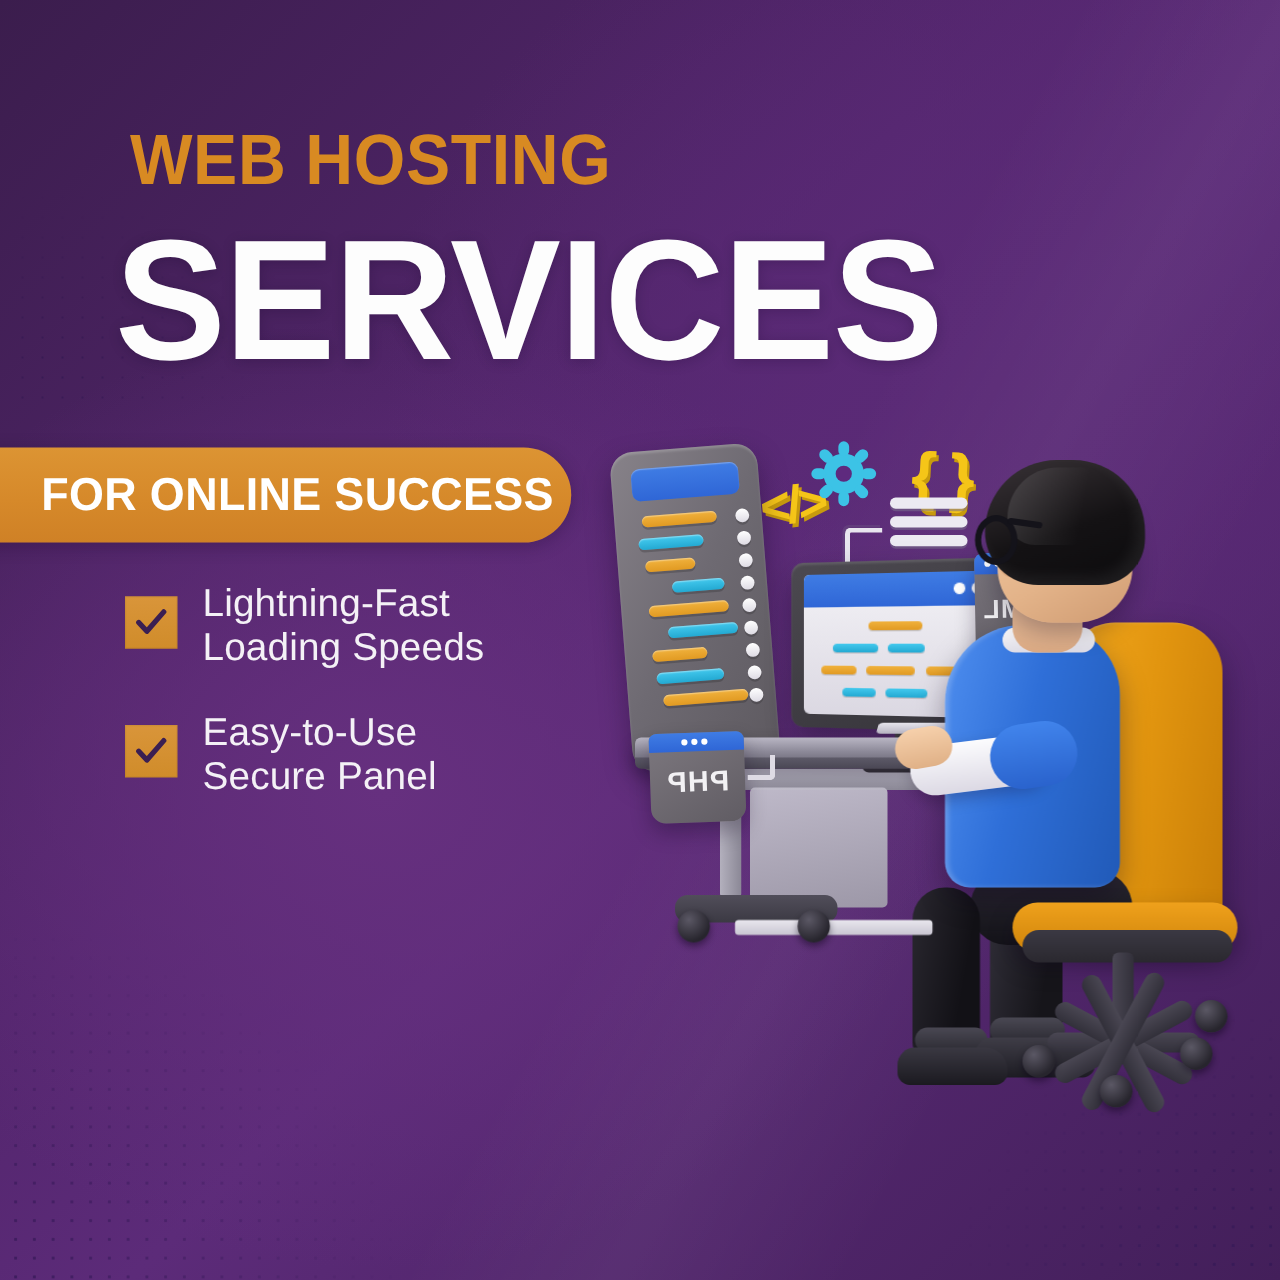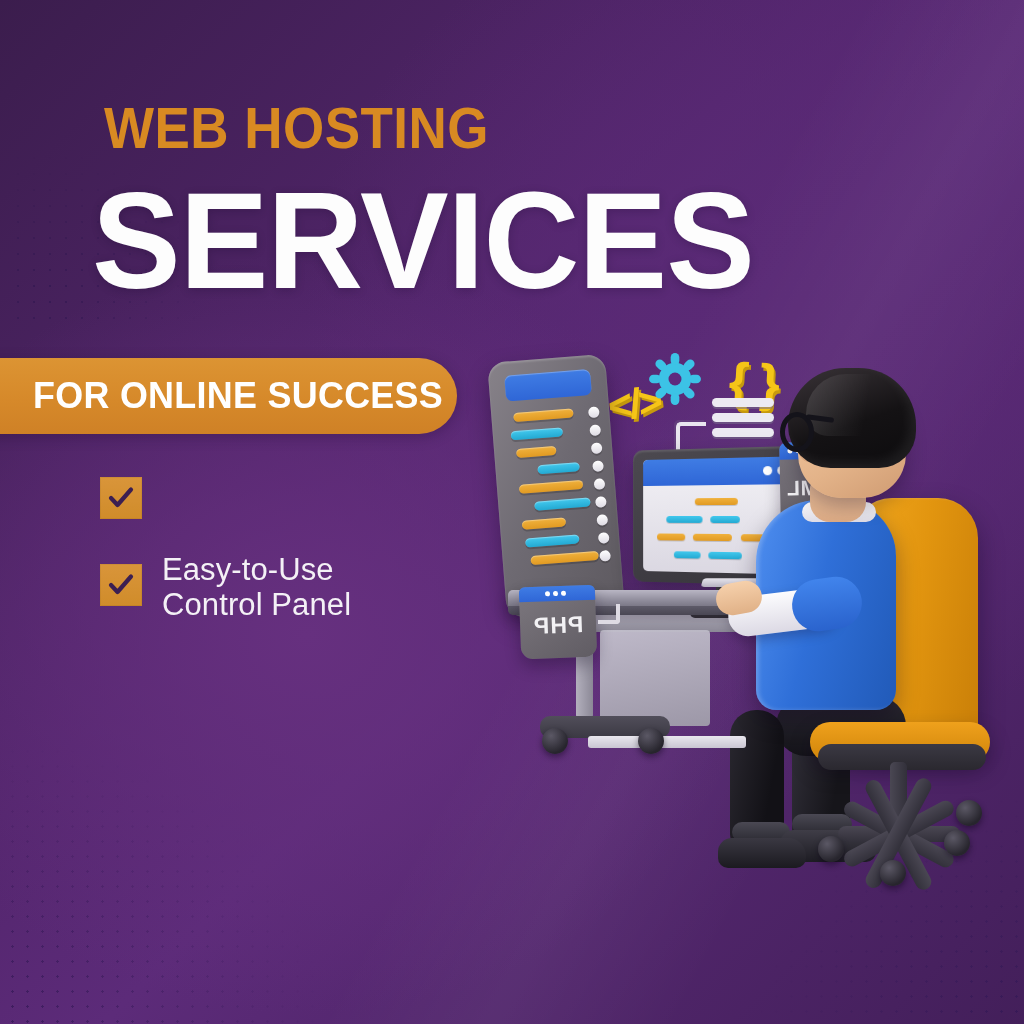--- a/index.html
+++ b/index.html
@@ -305,30 +305,32 @@
 
   <div class="features">
 
 
     <div class="feature">
       <span class="check-box">
         <svg width="28" height="28" viewBox="0 0 28 28" aria-hidden="true">
           <path d="M4 14 L10.5 21 L24 5.5" fill="none" stroke="#3b1f52" stroke-width="4.2" stroke-linecap="round" stroke-linejoin="round"></path>
         </svg>
       </span>
+      <span class="feature-text">Lightning-Fast
+Loading Speeds</span>
     </div>
 
     <div class="feature">
       <span class="check-box">
         <svg width="28" height="28" viewBox="0 0 28 28" aria-hidden="true">
           <path d="M4 14 L10.5 21 L24 5.5" fill="none" stroke="#3b1f52" stroke-width="4.2" stroke-linecap="round" stroke-linejoin="round"></path>
         </svg>
       </span>
       <span class="feature-text">Easy-to-Use
-Control Panel</span>
+Secure Panel</span>
     </div>
 
   </div>
 
   <div class="illustration">
 
     <div class="il ic-code">&lt;/&gt;</div>
     <div class="il ic-brace">{ }</div>
 
     <svg class="il gear" viewBox="0 0 100 100">

